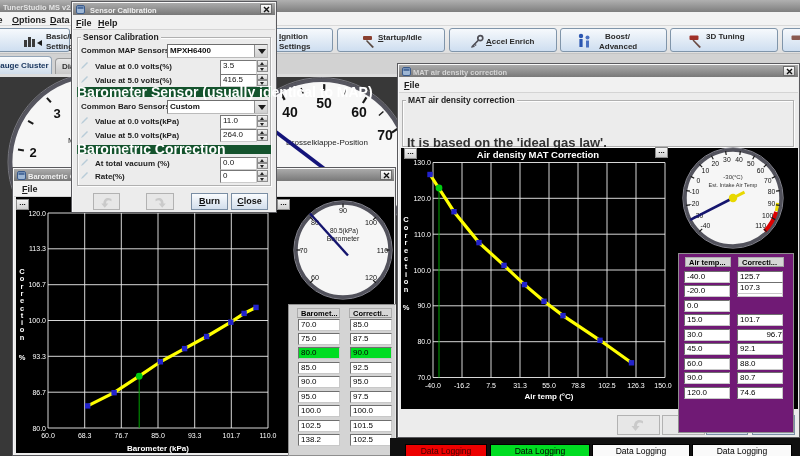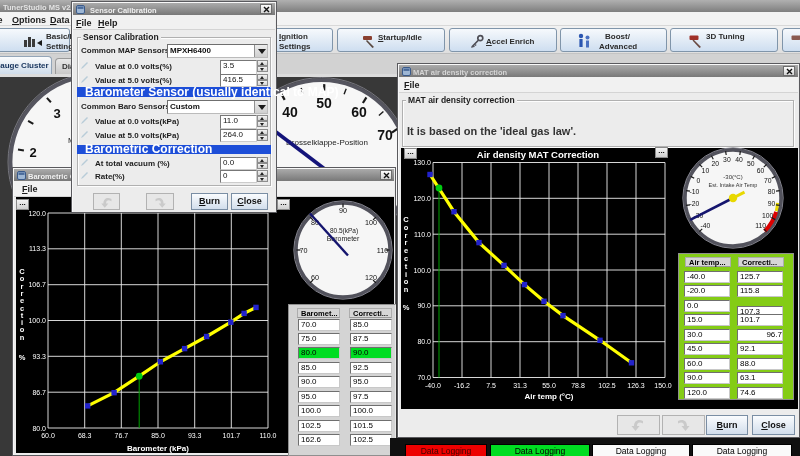--- a/index.html
+++ b/index.html
@@ -13,21 +13,21 @@
 .xbtn svg { position:absolute; left:2px; top:1px; }
 .wicon { position:absolute; left:3px; top:2px; width:9px; height:9px; }
 .mrow { position:absolute; left:1px; right:1px; background:#f1f1f1; border-bottom:1px solid #d4d4d4; }
 .mitem { position:absolute; top:3px; font-size:9px; font-weight:bold; color:#1c1c1c; }
 .field { position:absolute; background:#fff; border:1px solid; border-color:#777 #ccc #ccc #777; font-size:8px; color:#111; padding-left:2px; line-height:10px; white-space:nowrap; }
 .spin { position:absolute; width:11px; }
 .spin div { height:6px; background:linear-gradient(#f2f2f2,#d5d5d5); border:1px solid #8d8d8d; position:relative; }
 .spin div.up:after { content:""; position:absolute; left:2px; top:1px; border-left:2.5px solid transparent; border-right:2.5px solid transparent; border-bottom:3px solid #222; }
 .spin div.dn:after { content:""; position:absolute; left:2px; top:1px; border-left:2.5px solid transparent; border-right:2.5px solid transparent; border-top:3px solid #222; }
 .lbl { position:absolute; font-size:8px; font-weight:bold; color:#1d1d1d; white-space:nowrap; }
-.bluebar { position:absolute; background:#1d4ed8; color:#fff; font-size:12px; font-weight:bold; white-space:nowrap; padding-left:8px; }
+.bluebar { position:absolute; background:#14532d; color:#fff; font-size:14px; font-weight:bold; white-space:nowrap; padding-left:0; }
 .btn { position:absolute; background:linear-gradient(#fafcfe,#d2deec); border:1px solid #7a8ea4; font-size:9px; font-weight:bold; color:#111; text-align:center; }
 .gbtn { position:absolute; background:#e7e7e7; border:1px solid #b2b2b2; }
 .combo { position:absolute; background:#fff; border:1px solid; border-color:#6f6f6f #bbb #bbb #6f6f6f; }
 .combo .ct { position:absolute; left:2px; top:1px; font-size:8px; font-weight:bold; color:#111; }
 .combo .ca { position:absolute; right:0; top:0; bottom:0; width:13px; background:linear-gradient(#ececec,#cfcfcf); border-left:1px solid #909090; }
 .combo .ca:after { content:""; position:absolute; left:2.5px; top:4px; border-left:4px solid transparent; border-right:4px solid transparent; border-top:5px solid #1a1a1a; }
 .dots { position:absolute; width:13px; height:11px; background:linear-gradient(#f4f4f4,#cfcfcf); border:1px solid #8a8a8a; color:#111; font-size:8px; font-weight:bold; line-height:5px; text-align:center; }
 .tfield { position:absolute; background:#fff; border:1px solid; border-color:#6f6f6f #c8c8c8 #c8c8c8 #6f6f6f; font-size:8px; color:#000; padding-left:2px; line-height:9.5px; white-space:nowrap; }
 .thead { position:absolute; font-size:7.5px; font-weight:bold; color:#000; border:1px solid #adadad; border-bottom:1.5px solid #9a9a9a; background:#d6d6d6; padding-left:3px; line-height:9px; white-space:nowrap; }
 .toolbtn { position:absolute; top:28px; height:24px; background:linear-gradient(#f6f9fc,#cedef0); border:1px solid #8095aa; border-radius:3px; }
@@ -270,21 +270,21 @@
   <div class="tfield" style="left:9px;top:56.8px;width:42px;height:12px;">85.0</div>
   <div class="tfield" style="left:61px;top:56.8px;width:42px;height:12px;">92.5</div>
   <div class="tfield" style="left:9px;top:71.3px;width:42px;height:12px;">90.0</div>
   <div class="tfield" style="left:61px;top:71.3px;width:42px;height:12px;">95.0</div>
   <div class="tfield" style="left:9px;top:85.7px;width:42px;height:12px;">95.0</div>
   <div class="tfield" style="left:61px;top:85.7px;width:42px;height:12px;">97.5</div>
   <div class="tfield" style="left:9px;top:100.2px;width:42px;height:12px;">100.0</div>
   <div class="tfield" style="left:61px;top:100.2px;width:42px;height:12px;">100.0</div>
   <div class="tfield" style="left:9px;top:114.6px;width:42px;height:12px;">102.5</div>
   <div class="tfield" style="left:61px;top:114.6px;width:42px;height:12px;">101.5</div>
-  <div class="tfield" style="left:9px;top:129.1px;width:42px;height:12px;">162.6</div>
+  <div class="tfield" style="left:9px;top:129.1px;width:42px;height:12px;">138.2</div>
   <div class="tfield" style="left:61px;top:129.1px;width:42px;height:12px;">102.5</div>
 </div>
 
 <div class="win" style="left:397px;top:63px;width:403px;height:375px;">
   <div class="tbar">
     <svg class="wicon" viewBox="0 0 9 9">
         <rect x="0.5" y="0.5" width="8" height="8" rx="1.5" fill="#9db6d4" stroke="#3a5a8a"></rect>
         <rect x="1.5" y="1.5" width="6" height="2.4" fill="#4a6a9a"></rect>
       </svg>
     <div class="ttext" style="left:14px;color:#d6d6d6;">MAT air density correction</div>
@@ -293,21 +293,21 @@
           <path d="M1,1 L6,6 M6,1 L1,6" stroke="#111" stroke-width="1.4"></path>
         </svg>
       </div>
   </div>
   <div class="mrow" style="top:13px;height:16px;">
       <div class="mitem" style="left:5px;"><u>F</u>ile</div>
     </div>
 
   <div class="abs" style="left:4px;top:36px;width:392px;height:47px;border:1px solid #b0b0b0;box-shadow:1px 1px 0 #fdfdfd, inset 1px 1px 0 #fdfdfd;"></div>
   <div class="lbl" style="left:8px;top:31px;background:#ececec;padding:0 2px;font-size:8.5px;">MAT air density correction</div>
-  <div class="lbl" style="left:9px;top:61px;font-size:11px;color:#333;">It is based on the 'ideal gas law'.</div>
+  <div class="lbl" style="left:9px;top:71px;font-size:13px;color:#333;">It is based on the 'ideal gas law'.</div>
   <div class="abs" style="left:3px;top:84px;width:397px;height:261px;background:#000;"></div>
 
   <div class="gbtn" style="left:219px;top:351px;width:43px;height:20px;">
     <svg width="18" height="14" viewBox="0 0 18 14" style="position:absolute;left:11px;top:2px;">
         <path d="M14,3 C9,0.5 5,3 5,8 L2.5,8 L6.5,13 L10.5,8 L8,8 C8,5 10,3.5 14,5.5 Z" fill="#cacaca"></path>
       </svg>
   </div>
   <div class="gbtn" style="left:264px;top:351px;width:43px;height:20px;">
     <svg width="18" height="14" viewBox="0 0 18 14" style="position:absolute;left:11px;top:2px;">
         <path d="M4,3 C9,0.5 13,3 13,8 L15.5,8 L11.5,13 L7.5,8 L10,8 C10,5 8,3.5 4,5.5 Z" fill="#cacaca"></path>
@@ -428,39 +428,39 @@
   </g>
   <text x="733" y="179" font-size="6" fill="#333" text-anchor="middle">-30(°C)</text>
   <text x="733" y="186.5" font-size="5.5" fill="#333" text-anchor="middle">Est. Intake Air Temp</text>
   <line x1="733" y1="198" x2="690.2" y2="219.8" stroke="#15156e" stroke-width="2.6"></line>
   <line x1="733" y1="198" x2="744.5" y2="192.2" stroke="#e8d800" stroke-width="3"></line>
   <circle cx="733" cy="198" r="4.2" fill="#e8d800"></circle>
 </svg>
 <div class="dots" style="left:404px;top:148px;">...</div>
 <div class="dots" style="left:655px;top:147px;">...</div>
 
-<div class="abs" style="left:678px;top:253px;width:116px;height:147px;background:#84cc16;border:1px solid #8f8f8f;">
+<div class="abs" style="left:678px;top:253px;width:116px;height:180px;background:#701a75;border:1px solid #8f8f8f;">
   <div class="thead" style="left:6px;top:3px;width:46px;height:10px;">Air temp...</div>
   <div class="thead" style="left:59px;top:3px;width:46px;height:10px;">Correcti...</div>
   <div class="tfield" style="left:5px;top:17.0px;width:46px;height:12px;">-40.0</div>
   <div class="tfield" style="left:58px;top:17.0px;width:46px;height:12px;">125.7</div>
   <div class="tfield" style="left:5px;top:31.4px;width:46px;height:12px;">-20.0</div>
   <div class="tfield" style="left:58px;top:31.4px;width:46px;height:12px;">115.8</div>
   <div class="tfield" style="left:5px;top:45.9px;width:46px;height:12px;">0.0</div>
-  <div class="tfield" style="left:58px;top:28px;width:46px;height:12px;margin-top:24px;">107.3</div>
+  <div class="tfield" style="left:58px;top:28px;width:46px;height:12px;">107.3</div>
   <div class="tfield" style="left:5px;top:60.3px;width:46px;height:12px;">15.0</div>
   <div class="tfield" style="left:58px;top:60.3px;width:46px;height:12px;">101.7</div>
   <div class="tfield" style="left:5px;top:74.8px;width:46px;height:12px;">30.0</div>
   <div class="tfield" style="left:58px;top:74.8px;width:46px;height:12px;text-align:right;">96.7</div>
   <div class="tfield" style="left:5px;top:89.2px;width:46px;height:12px;">45.0</div>
   <div class="tfield" style="left:58px;top:89.2px;width:46px;height:12px;">92.1</div>
   <div class="tfield" style="left:5px;top:103.7px;width:46px;height:12px;">60.0</div>
   <div class="tfield" style="left:58px;top:103.7px;width:46px;height:12px;">88.0</div>
   <div class="tfield" style="left:5px;top:118.1px;width:46px;height:12px;">90.0</div>
-  <div class="tfield" style="left:58px;top:118.1px;width:46px;height:12px;">63.1</div>
+  <div class="tfield" style="left:58px;top:118.1px;width:46px;height:12px;">80.7</div>
   <div class="tfield" style="left:5px;top:132.6px;width:46px;height:12px;">120.0</div>
   <div class="tfield" style="left:58px;top:132.6px;width:46px;height:12px;">74.6</div>
 </div>
 
 <div class="abs" style="left:390px;top:438px;width:410px;height:18px;background:#101010;">
   <div class="abs" style="left:15px;top:6px;width:82px;height:14px;background:#ee0000;border:1px solid #000;text-align:center;font-size:8.5px;color:#3d0000;line-height:12px;">Data Logging</div>
   <div class="abs" style="left:100px;top:6px;width:100px;height:14px;background:#00dd22;border:1px solid #000;text-align:center;font-size:8.5px;color:#000;line-height:12px;">Data Logging</div>
   <div class="abs" style="left:202px;top:6px;width:98px;height:14px;background:#fafafa;border:1px solid #000;text-align:center;font-size:8.5px;color:#000;line-height:12px;">Data Logging</div>
   <div class="abs" style="left:302px;top:6px;width:100px;height:14px;background:#fafafa;border:1px solid #000;text-align:center;font-size:8.5px;color:#000;line-height:12px;">Data Logging</div>
 </div>

